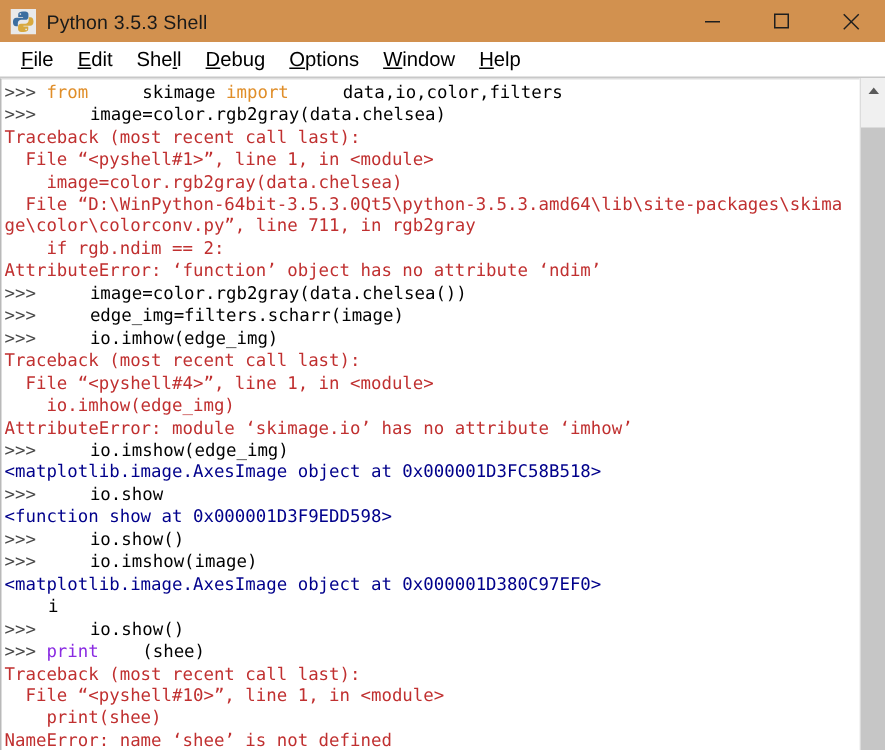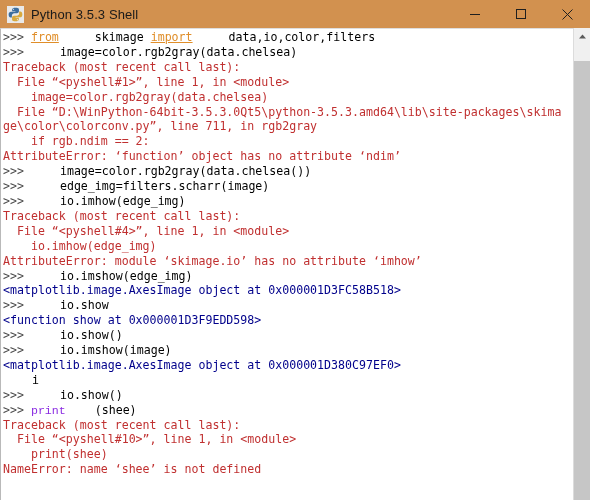--- a/index.html
+++ b/index.html
@@ -106,22 +106,22 @@
   #console {
     font-family: "DejaVu Sans Mono", "Liberation Mono", monospace;
     font-size: 11.6px;
     line-height: 14.92px;
     white-space: pre;
     color: #000000;
     padding-left: 1px;
   }
   .ln { height: 14.92px; white-space: pre; }
   .c-prompt  { color: #4a4a4a; }
-  .c-kw      { color: #e08e29; text-decoration: underline; }
-  .c-builtin { color: #8a2be2; font-family: Liberation Mono, monospace; }
+  .c-kw      { color: #e08e29; }
+  .c-builtin { color: #8a2be2; }
   .c-plain   { color: #000000; padding-left: 29px; }
   .c-err     { color: #c03030; }
   .c-out     { color: #00008b; }
   
   #scrollbar {
     width: 17px;
     min-width: 17px;
     background: #f0f0f0;
     border-left: 1px solid #dcdcdc;
     display: flex;
@@ -178,20 +178,29 @@
       </div>
       <div class="win-btn">
         <svg width="13" height="13" viewBox="0 0 13 13">
           <line x1="1.5" y1="1.5" x2="11.5" y2="11.5" stroke="#1f1f1f" stroke-width="1"></line>
           <line x1="11.5" y1="1.5" x2="1.5" y2="11.5" stroke="#1f1f1f" stroke-width="1"></line>
         </svg>
       </div>
     </div>
   </div>
 
+  <div id="menubar">
+      <div class="menu-item"><u>F</u>ile</div>
+      <div class="menu-item"><u>E</u>dit</div>
+      <div class="menu-item">She<u>l</u>l</div>
+      <div class="menu-item"><u>D</u>ebug</div>
+      <div class="menu-item"><u>O</u>ptions</div>
+      <div class="menu-item"><u>W</u>indow</div>
+      <div class="menu-item"><u>H</u>elp</div>
+    </div>
 
   <div id="content-wrap">
     <div id="text-area">
       <div id="console"><div class="ln"><span class="c-prompt">&gt;&gt;&gt; </span><span class="c-kw">from</span><span class="c-plain"> skimage </span><span class="c-kw">import</span><span class="c-plain"> data,io,color,filters</span></div><div class="ln"><span class="c-prompt">&gt;&gt;&gt; </span><span class="c-plain">image=color.rgb2gray(data.chelsea)</span></div><div class="ln"><span class="c-err">Traceback (most recent call last):</span></div><div class="ln"><span class="c-err">  File “&lt;pyshell#1&gt;”, line 1, in &lt;module&gt;</span></div><div class="ln"><span class="c-err">    image=color.rgb2gray(data.chelsea)</span></div><div class="ln"><span class="c-err">  File “D:\WinPython-64bit-3.5.3.0Qt5\python-3.5.3.amd64\lib\site-packages\skima</span></div><div class="ln"><span class="c-err">ge\color\colorconv.py”, line 711, in rgb2gray</span></div><div class="ln"><span class="c-err">    if rgb.ndim == 2:</span></div><div class="ln"><span class="c-err">AttributeError: ‘function’ object has no attribute ‘ndim’</span></div><div class="ln"><span class="c-prompt">&gt;&gt;&gt; </span><span class="c-plain">image=color.rgb2gray(data.chelsea())</span></div><div class="ln"><span class="c-prompt">&gt;&gt;&gt; </span><span class="c-plain">edge_img=filters.scharr(image)</span></div><div class="ln"><span class="c-prompt">&gt;&gt;&gt; </span><span class="c-plain">io.imhow(edge_img)</span></div><div class="ln"><span class="c-err">Traceback (most recent call last):</span></div><div class="ln"><span class="c-err">  File “&lt;pyshell#4&gt;”, line 1, in &lt;module&gt;</span></div><div class="ln"><span class="c-err">    io.imhow(edge_img)</span></div><div class="ln"><span class="c-err">AttributeError: module ‘skimage.io’ has no attribute ‘imhow’</span></div><div class="ln"><span class="c-prompt">&gt;&gt;&gt; </span><span class="c-plain">io.imshow(edge_img)</span></div><div class="ln"><span class="c-out">&lt;matplotlib.image.AxesImage object at 0x000001D3FC58B518&gt;</span></div><div class="ln"><span class="c-prompt">&gt;&gt;&gt; </span><span class="c-plain">io.show</span></div><div class="ln"><span class="c-out">&lt;function show at 0x000001D3F9EDD598&gt;</span></div><div class="ln"><span class="c-prompt">&gt;&gt;&gt; </span><span class="c-plain">io.show()</span></div><div class="ln"><span class="c-prompt">&gt;&gt;&gt; </span><span class="c-plain">io.imshow(image)</span></div><div class="ln"><span class="c-out">&lt;matplotlib.image.AxesImage object at 0x000001D380C97EF0&gt;</span></div><div class="ln"><span class="c-plain">i</span></div><div class="ln"><span class="c-prompt">&gt;&gt;&gt; </span><span class="c-plain">io.show()</span></div><div class="ln"><span class="c-prompt">&gt;&gt;&gt; </span><span class="c-builtin">print</span><span class="c-plain">(shee)</span></div><div class="ln"><span class="c-err">Traceback (most recent call last):</span></div><div class="ln"><span class="c-err">  File “&lt;pyshell#10&gt;”, line 1, in &lt;module&gt;</span></div><div class="ln"><span class="c-err">    print(shee)</span></div><div class="ln"><span class="c-err">NameError: name ‘shee’ is not defined</span></div></div>
     </div>
 
     <div id="scrollbar">
       <div id="sb-up">
         <svg width="9" height="7" viewBox="0 0 9 7">
           <path d="M4.5 1.4 L8 5.6 L1 5.6 Z" fill="#5a5a5a"></path>

